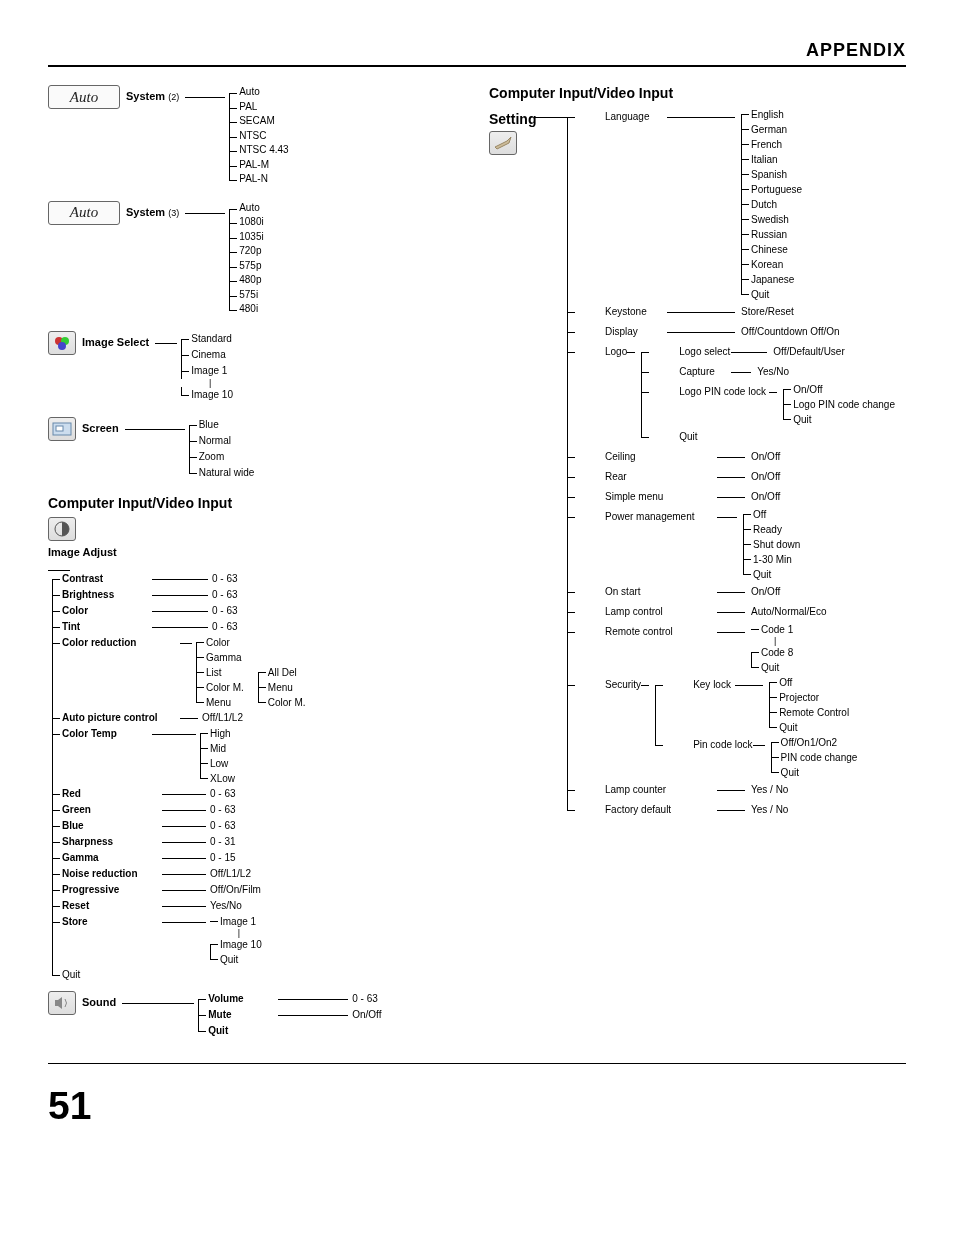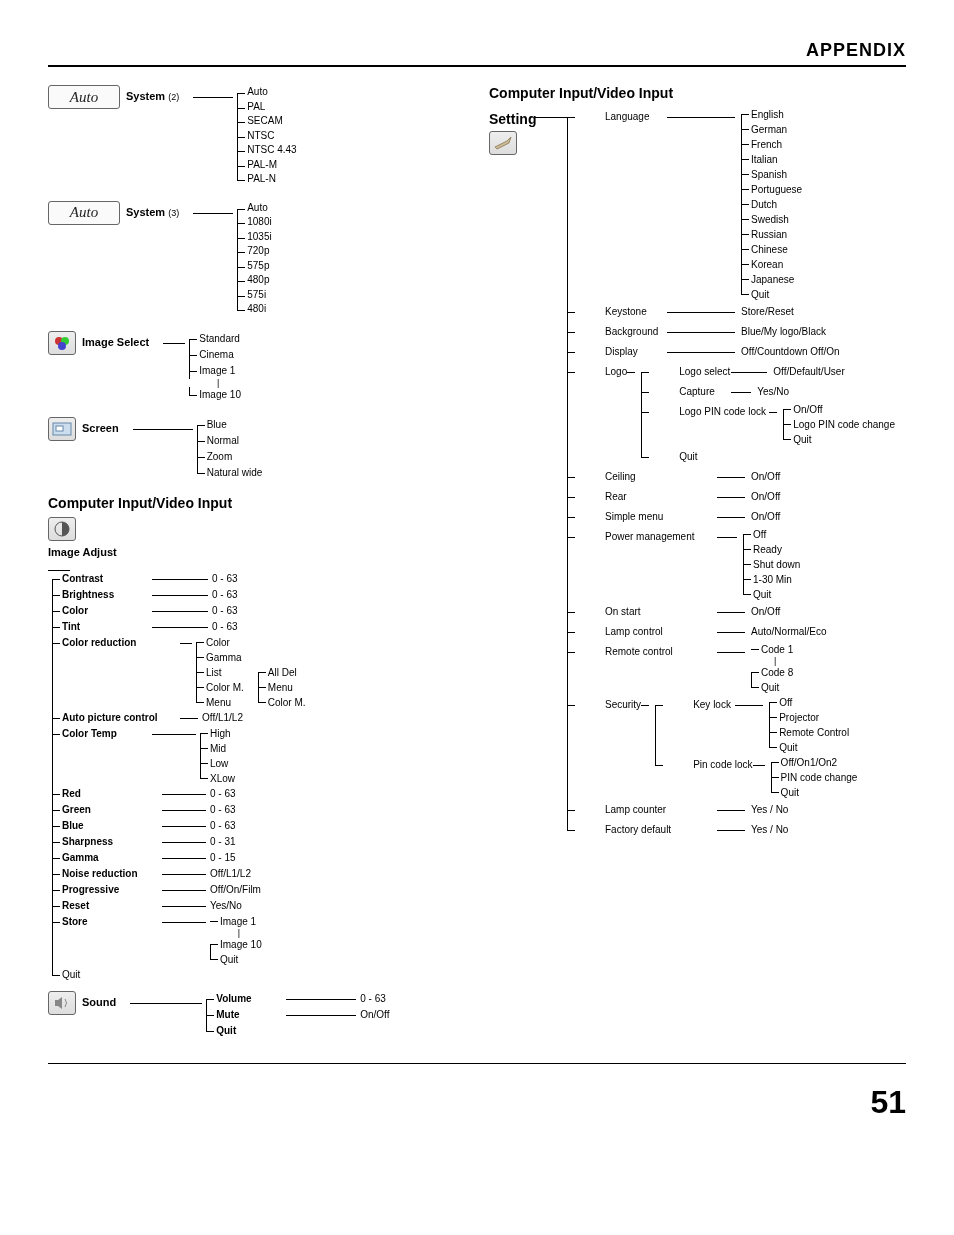--- a/index.html
+++ b/index.html
@@ -6,35 +6,35 @@
   body { font-family: Arial, Helvetica, sans-serif; font-size: 11px; color: #000; background:#fff; width: 954px; margin: 0 auto; padding: 40px 48px 24px 48px;}
   .header-title { text-align: right; font-weight: bold; font-size: 18px; letter-spacing: 1px; padding-bottom: 4px; border-bottom: 2px solid #000; margin-bottom: 18px;}
   .cols { display: flex; gap: 24px; }
   .col { flex: 1; }
   h2 { font-size: 14px; font-weight: bold; margin-bottom: 6px; }
   
   
   .block { display:flex; align-items:flex-start; margin-bottom: 14px;}
   .icon-box { width: 28px; height: 24px; border: 1px solid #666; border-radius:3px; background: linear-gradient(#eee,#ddd); margin-right:6px; display:flex; align-items:center; justify-content:center; font-size:10px; color:#555; text-align:center; line-height:1; flex-shrink:0;}
   .icon-box.auto { width:72px; height:24px; font-style: italic; font-family: Georgia, serif; font-size:15px; color:#222; background:#fafafa;}
-  .label { font-weight: bold; font-size: 11px; margin-right: 14px; white-space: nowrap; padding-top:5px;}
+  .label { font-weight: bold; font-size: 11px; margin-right: 6px; white-space: nowrap; padding-top:5px;}
   .label .sub { font-weight: normal; font-size: 9px;}
   .conn1 { flex-grow:0; border-top:1px solid #000; height:1px; width:40px; margin-top:12px;}
   .leaves { display:flex; flex-direction:column; padding-left:4px;}
   .leaf { position: relative; padding-left: 10px; line-height: 16px; font-size:10px; white-space:nowrap;}
   .leaf::before { content:""; position:absolute; left:0; top:0; bottom:0; border-left:1px solid #000;}
   .leaf::after { content:""; position:absolute; left:0; top:8px; width:8px; border-top:1px solid #000;}
   .leaf:first-child::before { top:8px; }
   .leaf:last-child::before { bottom: calc(100% - 9px); }
   .leaf .row2 { display:flex; align-items:flex-start;}
   .leaf .col-a { min-width: 108px; font-weight: bold;}
   .leaf .hline { flex:0 0 auto; width: 56px; border-top:1px solid #000; height:1px; margin-top:8px;}
   .leaf .col-b { padding-left:4px;}
   .dots { text-align:center; line-height:8px; padding-left:6px; font-size:9px; letter-spacing:0;}
-  .page-num { font-size: 32px; font-weight: bold; text-align: right; margin-top: 20px;}
+  .page-num { font-size: 39px; font-weight: bold; text-align: left; margin-top: 20px;}
   .footer-line { border-top:1px solid #000; margin-top:10px;}
 
   
   .set-block { display:flex; align-items:flex-start;}
   .set-icon-col { width: 46px; flex-shrink:0;}
   .set-label { font-weight:bold; font-size:14px; padding-top:4px;}
   .set-conn { border-top:1px solid #000; width:32px; margin-top:10px;}
   .set-tree { flex:1;}
   .node { position:relative; padding-left:10px; font-size:10px; line-height:20px;}
   .node::before { content:""; position:absolute; left:0; top:0; bottom:0; border-left:1px solid #000;}
@@ -356,27 +356,20 @@
                   <div class="leaf">Quit</div>
                 </div>
               </div>
             </div>
           </div>
           <div class="node">
             <div class="node-row">
               <div class="node-label" style="min-width:90px">Keystone</div>
               <div class="node-hline" style="width:68px"></div>
               <div class="node-val">Store/Reset</div>
-            </div>
-          </div>
-          <div class="node">
-            <div class="node-row">
-              <div class="node-label" style="min-width:90px">Background</div>
-              <div class="node-hline" style="width:68px"></div>
-              <div class="node-val">Blue/My logo/Black</div>
             </div>
           </div>
           <div class="node">
             <div class="node-row">
               <div class="node-label" style="min-width:90px">Display</div>
               <div class="node-hline" style="width:68px"></div>
               <div class="node-val">Off/Countdown Off/On</div>
             </div>
           </div>
           <div class="node">

